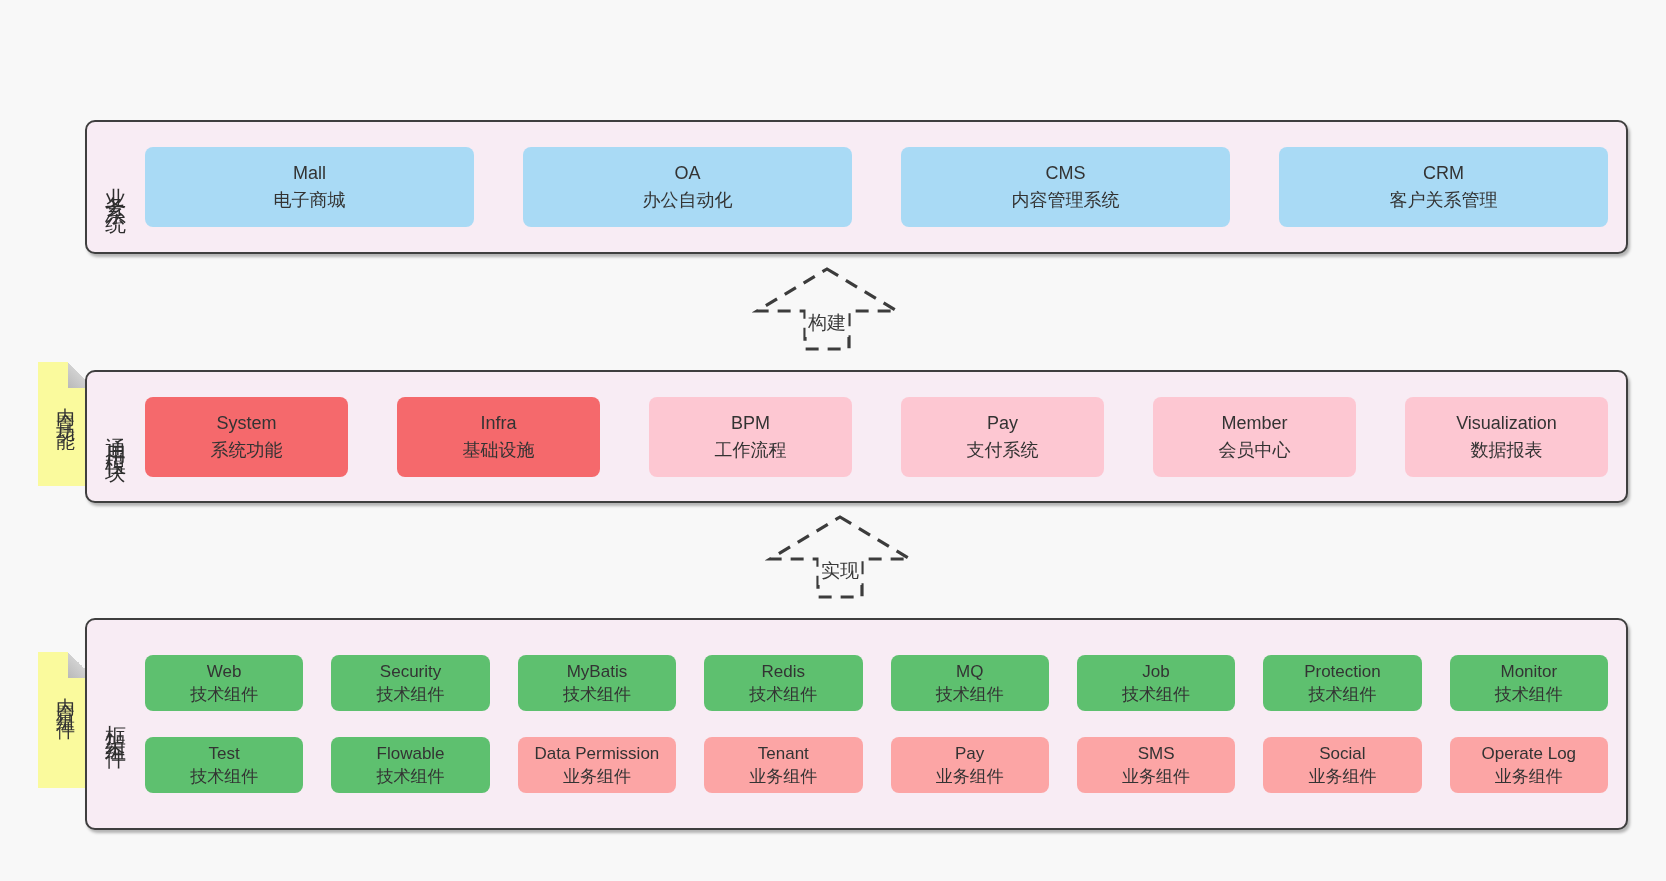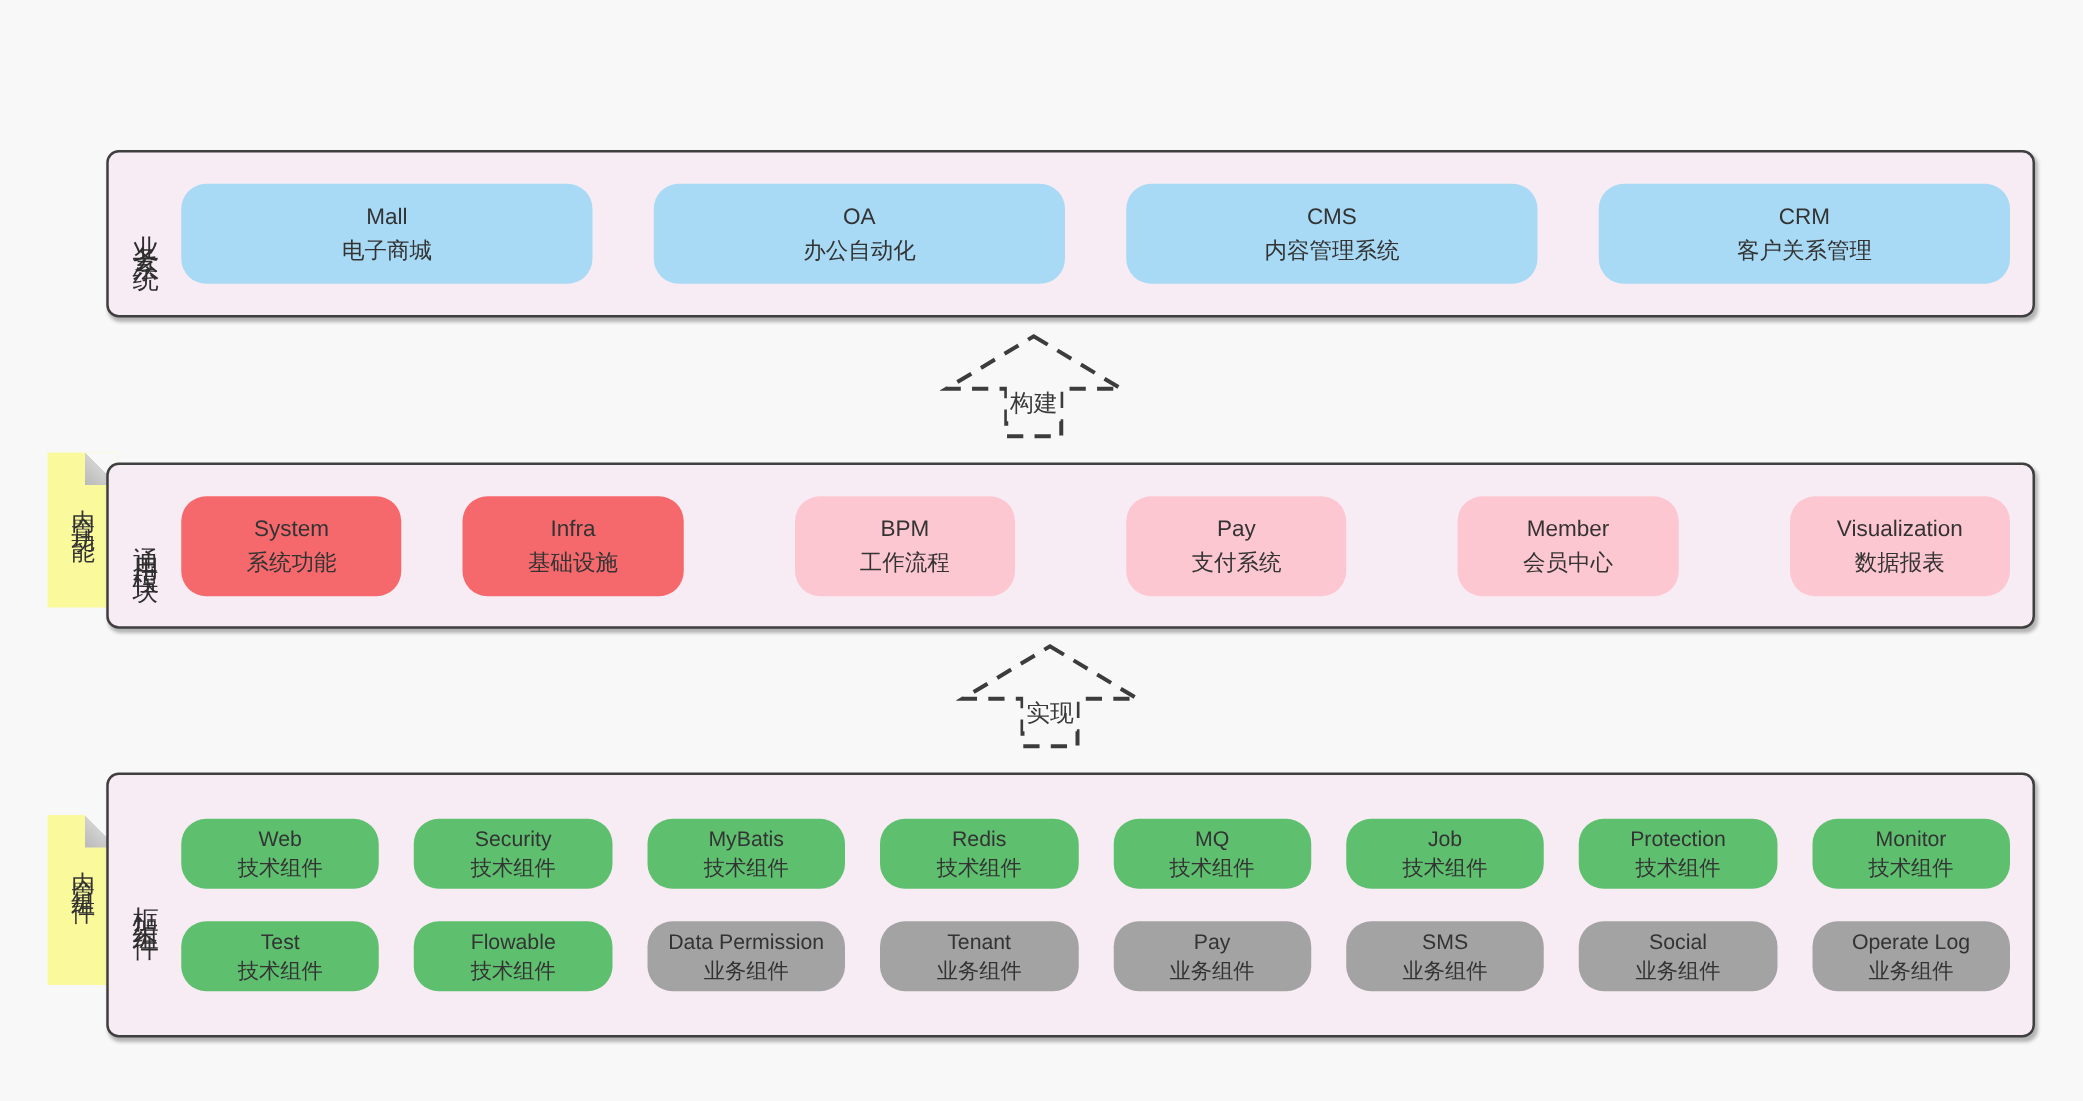--- a/index.html
+++ b/index.html
@@ -25,31 +25,31 @@
   .vtext { writing-mode:vertical-rl; text-orientation:upright; letter-spacing:8px; line-height:1; }
   .panel-content {
     flex:1; display:flex; align-items:center; gap:49px; padding-right:18px; min-width:0;
   }
   .panel-content.cols {
     flex-direction:column; justify-content:center; align-items:stretch; gap:26px;
   }
   .comp-row { display:flex; gap:28px; }
   
   .box {
-    flex:1; height:80px; border-radius:20px;
+    flex:1; height:80px; border-radius:8px;
     display:flex; flex-direction:column; align-items:center; justify-content:center;
     text-align:center; font-size:18px; line-height:1.5; color:#333; min-width:0;
     padding:0 8px; box-sizing:border-box;
   }
   .box .t, .box .s { display:block; }
   .blue   { background:#a9daf5; }
   .red    { background:#f5696c; }
-  .pink   { background:#fdc7d2;margin-left:40px; }
+  .pink   { background:#fdc7d2; }
   .gdark  { background:#5ec06f; }
-  .glight { background:#a3a3a3; }
+  .glight { background:#fca5a5; }
   .panel-bottom .box { height:56px; font-size:17px; line-height:1.38; }
   
   .sticky {
     position:absolute; left:38px; width:56px; box-sizing:border-box;
     background:#fafa9d; z-index:1; display:flex; justify-content:center;
     padding-top:30px; font-size:19px; color:#333;
   }
   .sticky-mid    { top:362px; height:124px; }
   .sticky-bottom { top:652px; height:136px; }
   .fold {

